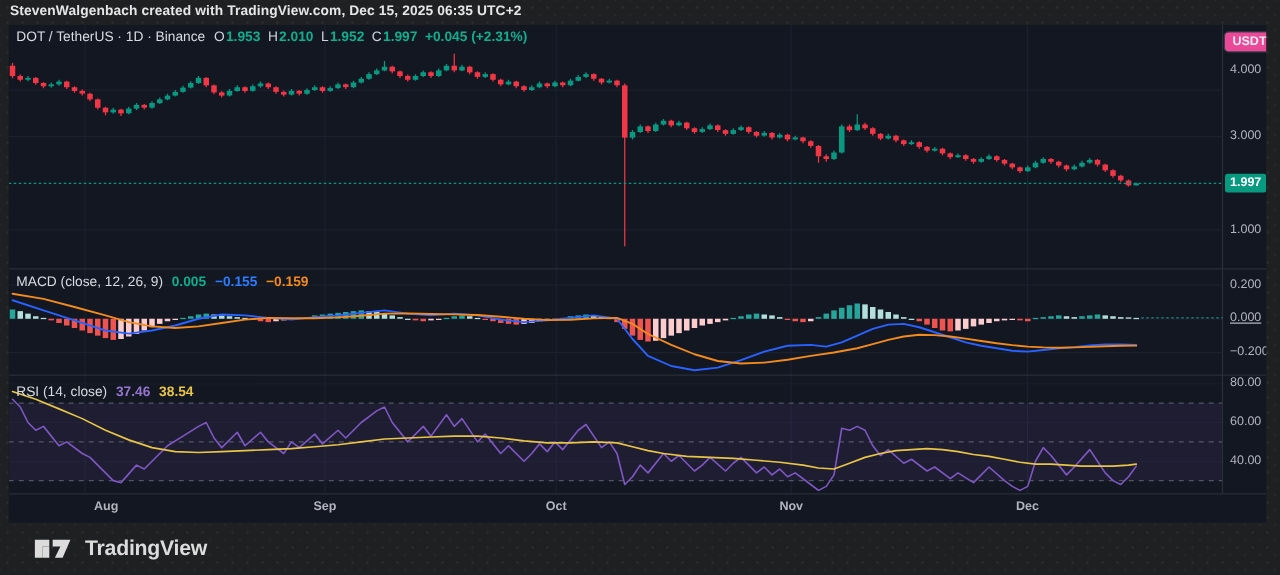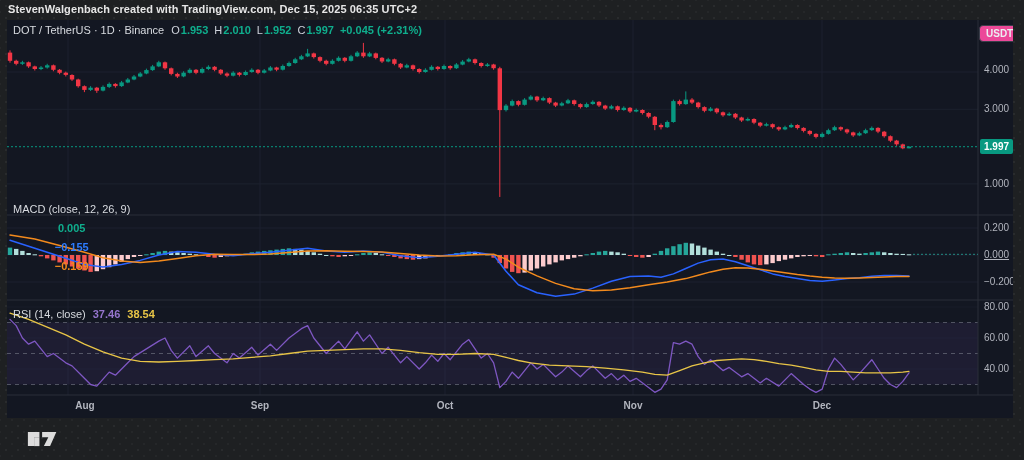--- a/index.html
+++ b/index.html
@@ -566,38 +566,38 @@
           <span class="v up-v">1.952</span>
         </span>
       <span>
           <span class="lbl">C</span>
           <span class="v up-v">1.997</span>
         </span>
       <span class="v up-v">+0.045 (+2.31%)</span>
     </span>
   </div>
 
-  <div class="legend" style="top:183px;flex-direction:column;">
+  <div class="legend" style="top:200px;">
     <span class="t">MACD (close, 12, 26, 9)</span>
     <span class="v up-v">0.005</span>
     <span class="v macd-v">−0.155</span>
     <span class="v sig-v">−0.159</span>
   </div>
 
   <div class="legend" style="top:288px;">
     <span class="t">RSI (14, close)</span>
     <span class="v rsi-v">37.46</span>
     <span class="v rsima-v">38.54</span>
   </div>
 
   <button class="usdt-btn">USDT</button>
   <div class="price-badge">1.997</div>
 
   <div id="y-axis">
-      <div class="tick" style="top: 44px;">4.000</div>
+      <div class="tick" style="top: 30px;">4.000</div>
       <div class="tick" style="top: 83.3px;">3.000</div>
       <div class="tick" style="top: 157.9px;">1.000</div>
       <div class="tick" style="top: 202px;">0.200</div>
       <div class="tick" style="top: 229px; text-decoration: underline;">0.000</div>
       <div class="tick" style="top: 256px;">−0.200</div>
       <div class="tick" style="top: 281px;">80.00</div>
       <div class="tick" style="top: 312px;">60.00</div>
       <div class="tick" style="top: 343px;">40.00</div>
     </div>
   <div id="time-axis">
@@ -610,13 +610,14 @@
 </div>
 
 <div class="footer">
   <svg width="32" height="24" viewBox="0 0 36 26">
     <g fill="#dcdcdc">
       <path d="M1 5 h13 v6 h-6 v10 h-7 z"></path>
       <path d="M8 11 h6 v10 h-6 z"></path>
       <path d="M17 5 h16 l-7 16 h-7 l5 -10 h-7 z"></path>
     </g>
   </svg>
+  <span class="brand">TradingView</span>
 </div>
 
 </body></html>

